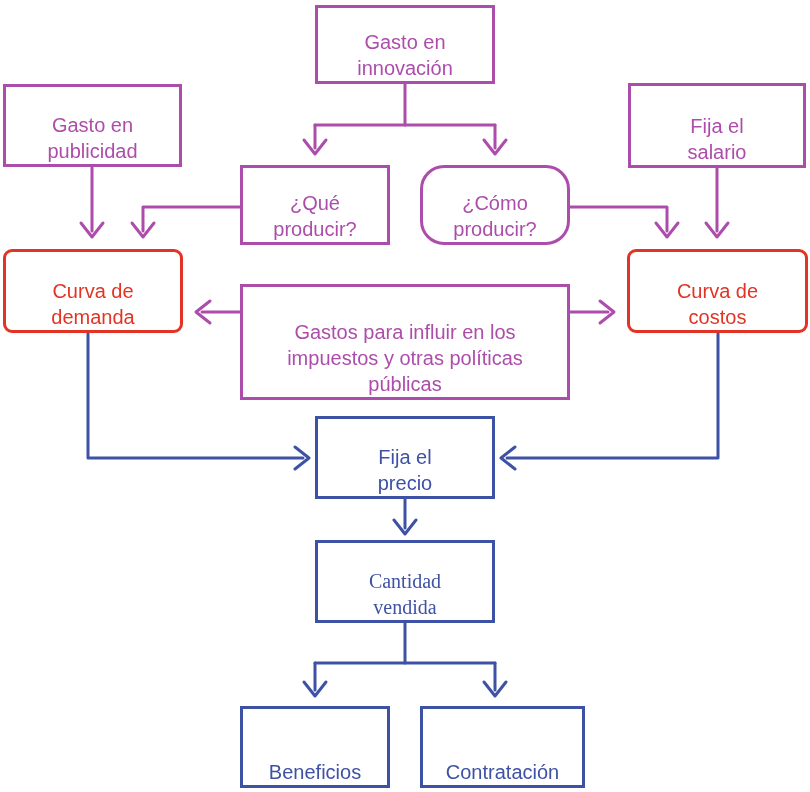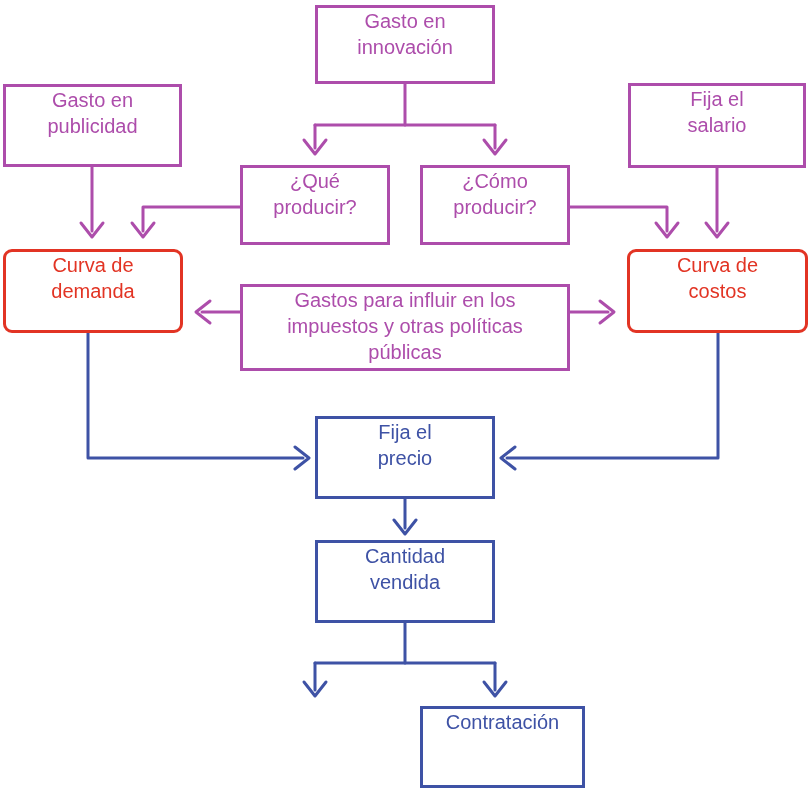--- a/index.html
+++ b/index.html
@@ -20,21 +20,21 @@
     left: 0;
     top: 0;
     width: 810px;
     height: 792px;
   }
   .node {
     position: absolute;
     box-sizing: border-box;
     border: 3px solid;
     display: flex;
-    align-items: flex-start;
+    align-items: flex-end;
     justify-content: center;
     text-align: center;
     background: transparent;
   }
   .node .label {
     white-space: pre-line;
     font-size: 20px;
     line-height: 1.3;
   }
   .node.magenta { border-color: var(--magenta); color: var(--magenta); }
@@ -74,41 +74,44 @@
 publicidad</span>
   </div>
   <div class="node magenta" style="left: 628px; top: 83px; width: 178px; height: 85px;">
     <span class="label">Fija el
 salario</span>
   </div>
   <div class="node magenta" style="left: 240px; top: 165px; width: 150px; height: 80px;">
     <span class="label">¿Qué
 producir?</span>
   </div>
-  <div class="node magenta" style="left: 420px; top: 165px; width: 150px; height: 80px;">
+  <div class="node magenta" style="left: 420px; top: 165px; width: 150px; height: 80px; border-radius: 24px;">
     <span class="label">¿Cómo
 producir?</span>
   </div>
   <div class="node red" style="left: 3px; top: 249px; width: 180px; height: 84px;">
     <span class="label">Curva de
 demanda</span>
   </div>
   <div class="node red" style="left: 627px; top: 249px; width: 181px; height: 84px;">
     <span class="label">Curva de
 costos</span>
   </div>
-  <div class="node magenta" style="left: 240px; top: 284px; width: 330px; height: 87px;">
+  <div class="node magenta" style="left: 240px; top: 284px; width: 330px; height: 116px;">
     <span class="label">Gastos para influir en los
 impuestos y otras políticas
 públicas</span>
   </div>
   <div class="node blue" style="left: 315px; top: 416px; width: 180px; height: 83px;">
     <span class="label">Fija el
 precio</span>
   </div>
-  <div class="node blue" style="left: 315px; top: 540px; width: 180px; height: 83px;">
+  <div class="node blue" style="left: 315px; top: 540px; width: 180px; height: 83px; font-family: Liberation Serif, serif;">
     <span class="label">Cantidad
 vendida</span>
+  </div>
+  <div class="node blue" style="left: 240px; top: 706px; width: 150px; height: 82px;">
+    <span class="label">Beneficios</span>
   </div>
   <div class="node blue" style="left: 420px; top: 706px; width: 165px; height: 82px;">
     <span class="label">Contratación</span>
   </div>
 </div>
 
 </body></html>

